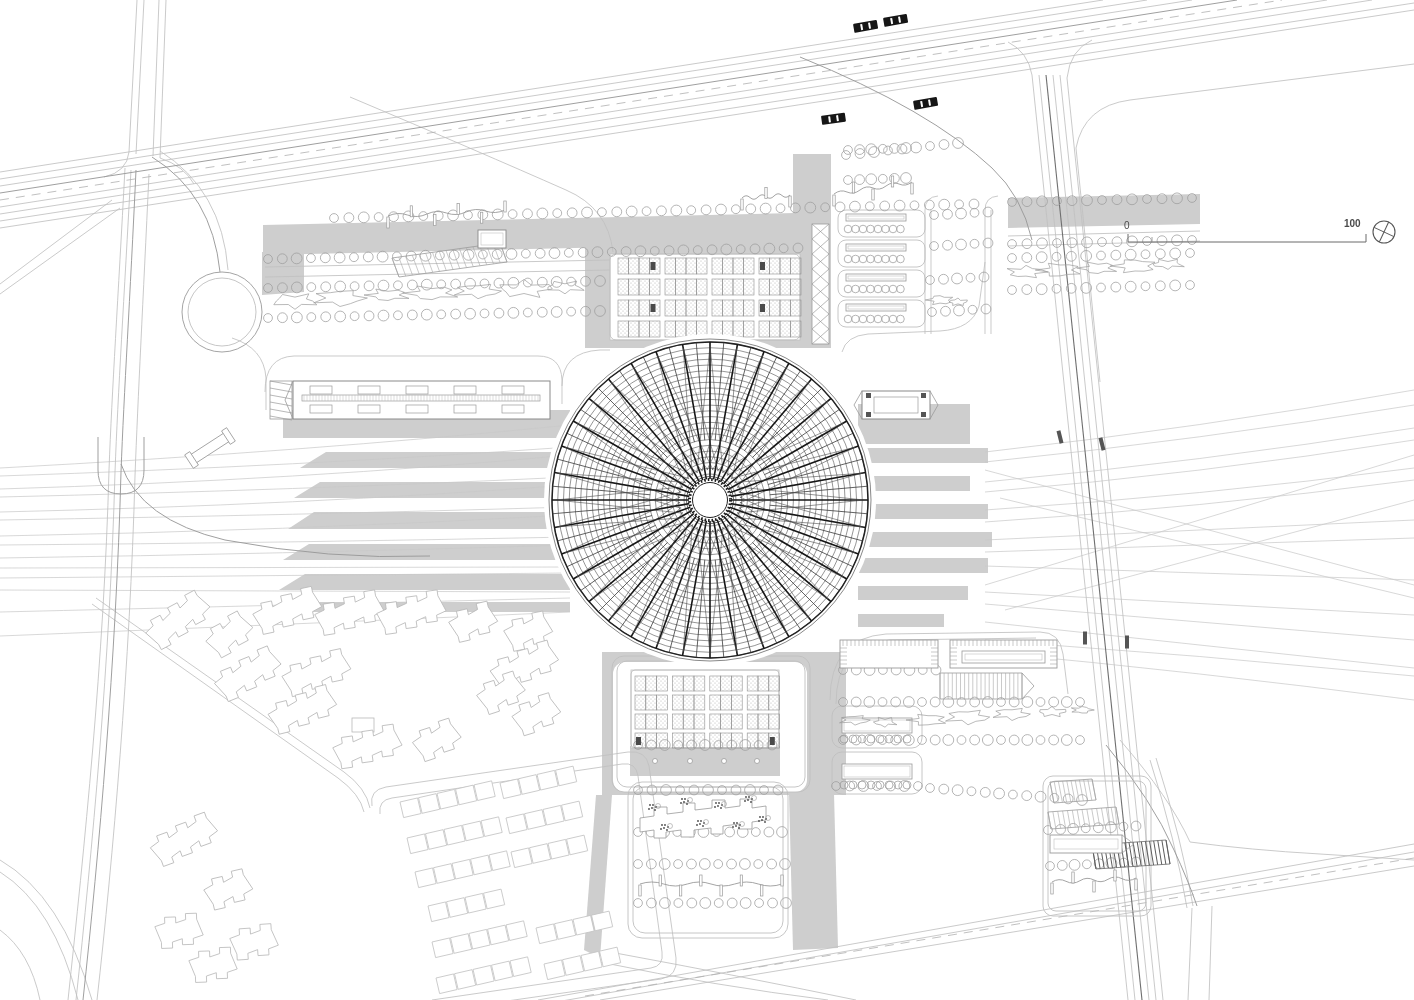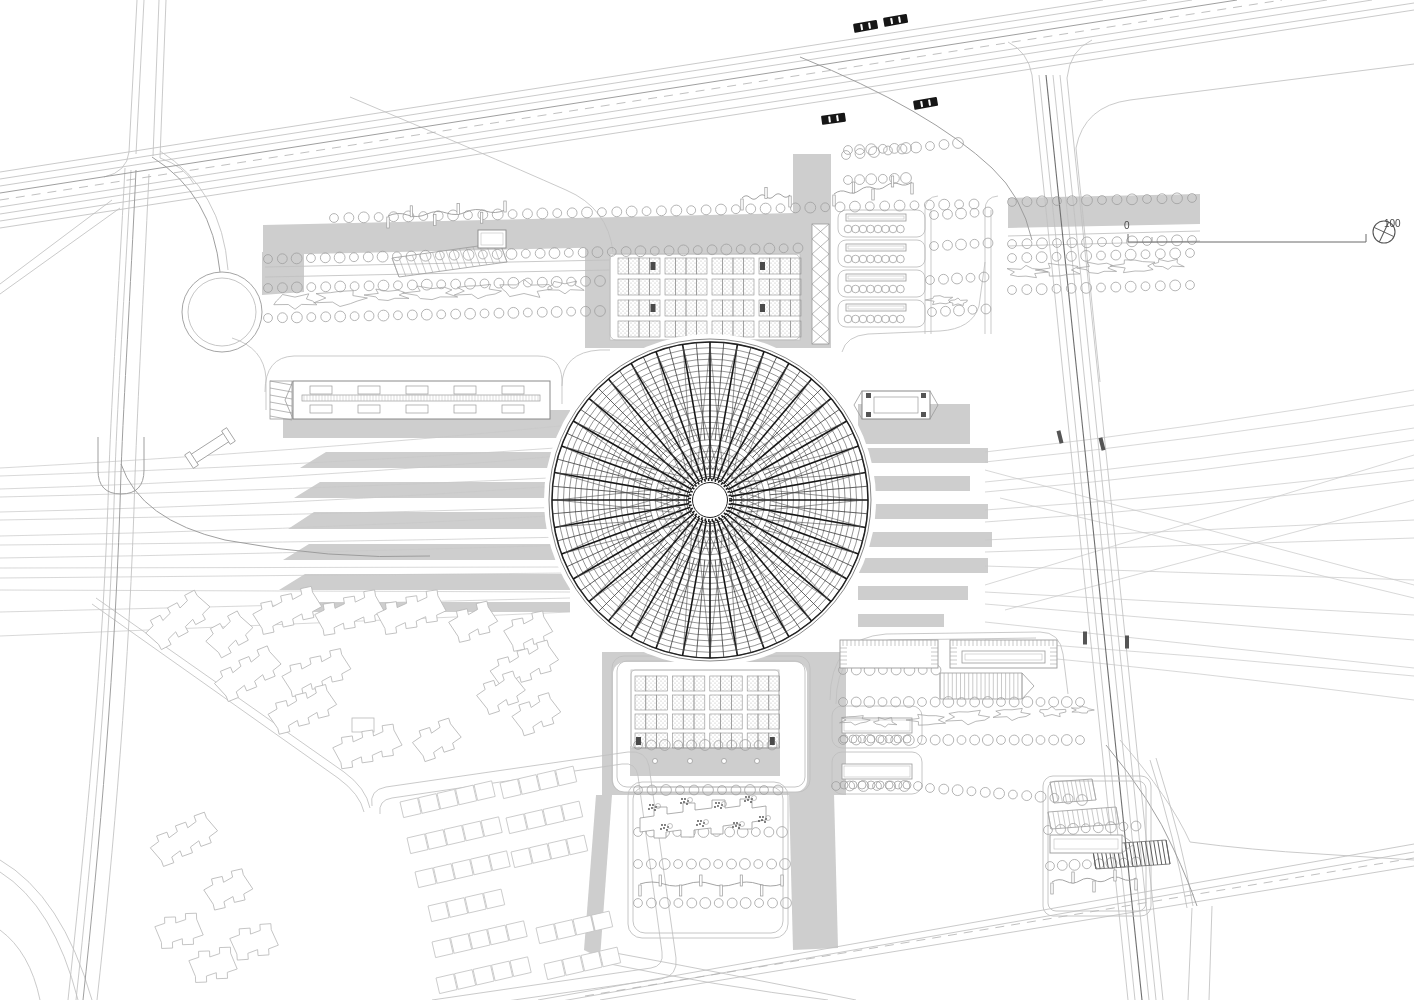--- a/index.html
+++ b/index.html
@@ -1,20 +1,20 @@
 <!DOCTYPE html>
 <html><head>
 <meta charset="utf-8">
 <style>
   html,body{margin:0;padding:0;background:#e8e8e8;font-family:"Liberation Sans",sans-serif;}
   .stage{position:relative;width:1414px;height:1000px;background:#ffffff;overflow:hidden;margin:0 auto;}
   .stage svg{position:absolute;left:0;top:0;}
   .lbl{position:absolute;font-size:10px;color:#4a4a4a;line-height:1;}
   .lbl0{left:1124px;top:221px;}
-  .lbl100{left:1384px;top:219px;}
+  .lbl100{left:1344px;top:219px;font-weight:bold;}
 </style>
 </head>
 <body>
 
 <div class="stage">
   <svg id="plan" width="1414" height="1000" viewBox="0 0 1414 1000">
       <defs>
         <pattern id="stip" width="4" height="4" patternUnits="userSpaceOnUse">
           <circle cx="1" cy="1" r="0.55" fill="#b0b0b0"></circle>
           <circle cx="3" cy="3" r="0.55" fill="#b0b0b0"></circle>

